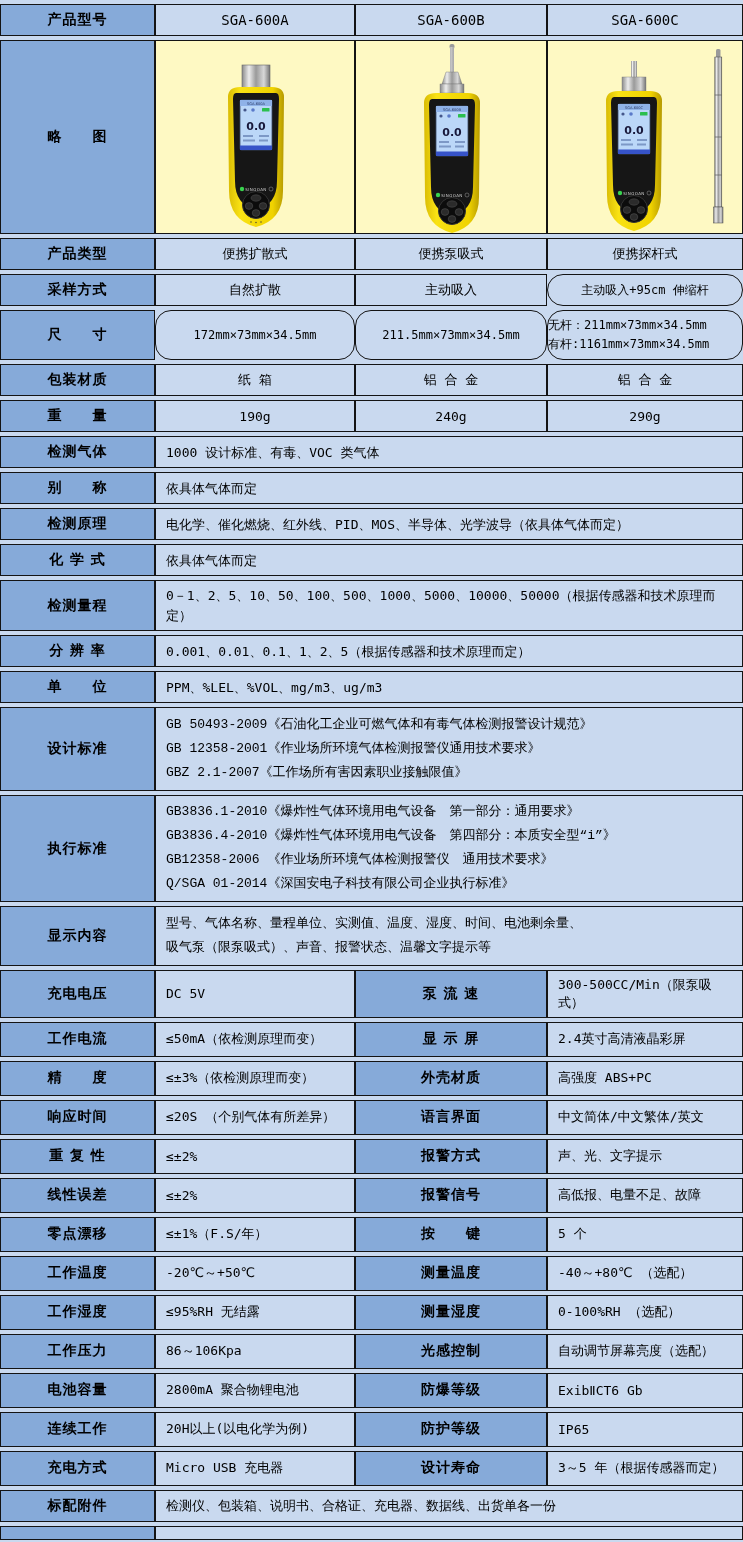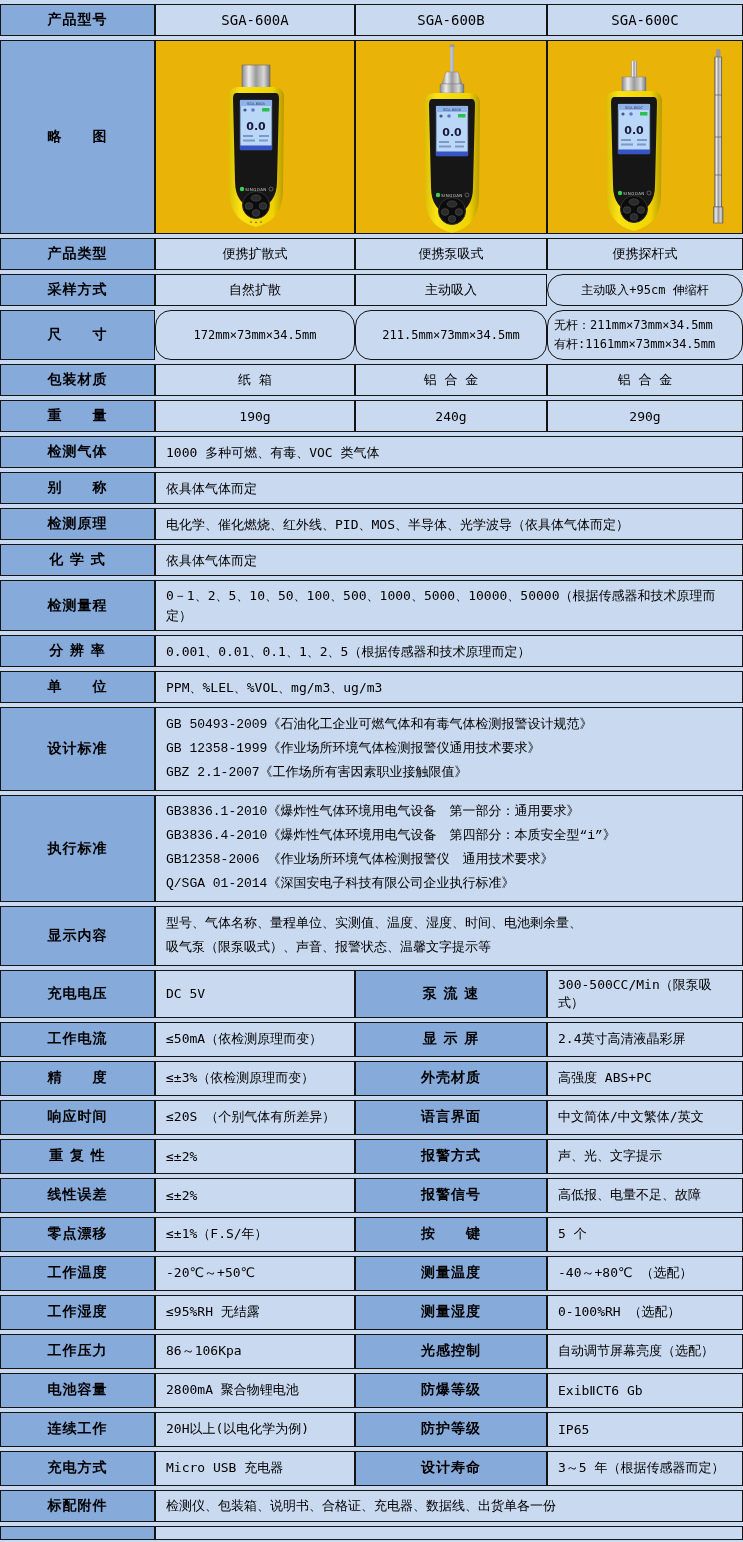--- a/index.html
+++ b/index.html
@@ -30,21 +30,21 @@
     letter-spacing:1px;
   }
   td.val{
     background:#C9D9EF;
     font-size:13px;
     padding:5px 6px 5px 10px;
     font-family:"DejaVu Sans Mono","DejaVu Sans",monospace,sans-serif;
   }
   td.center{text-align:center;padding-left:6px;}
   td.model{font-size:14px;}
-  td.imgcell{background:#eab308;text-align:center;vertical-align:bottom;padding:0;height:192px;}
+  td.imgcell{background:#fef9c3;text-align:center;vertical-align:bottom;padding:0;height:192px;}
   td.sm{font-size:12px;border-radius:16px;}
   .ln{padding:2.5px 0;line-height:1.45;font-family:Liberation Mono, monospace;}
   .ln1{line-height:1.5;}
   tr.pair td{height:21px;}
   td.h2l div{line-height:1.6;}
   svg{display:block;margin:0 auto;}
 </style>
 </head>
 <body>
 
@@ -196,42 +196,42 @@
   <tr>
     <td class="lbl">采样方式</td>
     <td class="val center">自然扩散</td>
     <td class="val center">主动吸入</td>
     <td class="val center sm">主动吸入+95cm 伸缩杆</td>
   </tr>
   <tr>
     <td class="lbl">尺　　寸</td>
     <td class="val center sm">172mm×73mm×34.5mm</td>
     <td class="val center sm">211.5mm×73mm×34.5mm</td>
-    <td class="val sm h2l" style="padding-left:6px;">
+    <td class="val sm h2l" style="padding-left:0;">
       <div>无杆：211mm×73mm×34.5mm</div>
       <div>有杆:1161mm×73mm×34.5mm</div>
     </td>
   </tr>
   <tr>
     <td class="lbl">包装材质</td>
     <td class="val center">纸 箱</td>
     <td class="val center">铝 合 金</td>
     <td class="val center">铝 合 金</td>
   </tr>
   <tr>
     <td class="lbl">重　　量</td>
     <td class="val center">190g</td>
     <td class="val center">240g</td>
     <td class="val center">290g</td>
   </tr>
 
   <tr>
     <td class="lbl">检测气体</td>
     <td class="val" colspan="3">
-          <div class="ln1">1000 多种可燃、有毒、VOC 类气体</div>
+          <div class="ln1">1000 设计标准、有毒、VOC 类气体</div>
         </td>
   </tr>
   <tr>
     <td class="lbl">别　　称</td>
     <td class="val" colspan="3">
           <div class="ln1">依具体气体而定</div>
         </td>
   </tr>
   <tr>
     <td class="lbl">检测原理</td>
@@ -260,21 +260,21 @@
   <tr>
     <td class="lbl">单　　位</td>
     <td class="val" colspan="3">
           <div class="ln1">PPM、%LEL、%VOL、mg/m3、ug/m3</div>
         </td>
   </tr>
   <tr>
     <td class="lbl">设计标准</td>
     <td class="val" colspan="3">
       <div class="ln">GB 50493-2009《石油化工企业可燃气体和有毒气体检测报警设计规范》</div>
-      <div class="ln">GB 12358-1999《作业场所环境气体检测报警仪通用技术要求》</div>
+      <div class="ln">GB 12358-2001《作业场所环境气体检测报警仪通用技术要求》</div>
       <div class="ln">GBZ 2.1-2007《工作场所有害因素职业接触限值》</div>
     </td>
   </tr>
   <tr>
     <td class="lbl">执行标准</td>
     <td class="val" colspan="3">
       <div class="ln">GB3836.1-2010《爆炸性气体环境用电气设备　第一部分：通用要求》</div>
       <div class="ln">GB3836.4-2010《爆炸性气体环境用电气设备　第四部分：本质安全型“i”》</div>
       <div class="ln">GB12358-2006 《作业场所环境气体检测报警仪　通用技术要求》</div>
       <div class="ln">Q/SGA 01-2014《深国安电子科技有限公司企业执行标准》</div>

